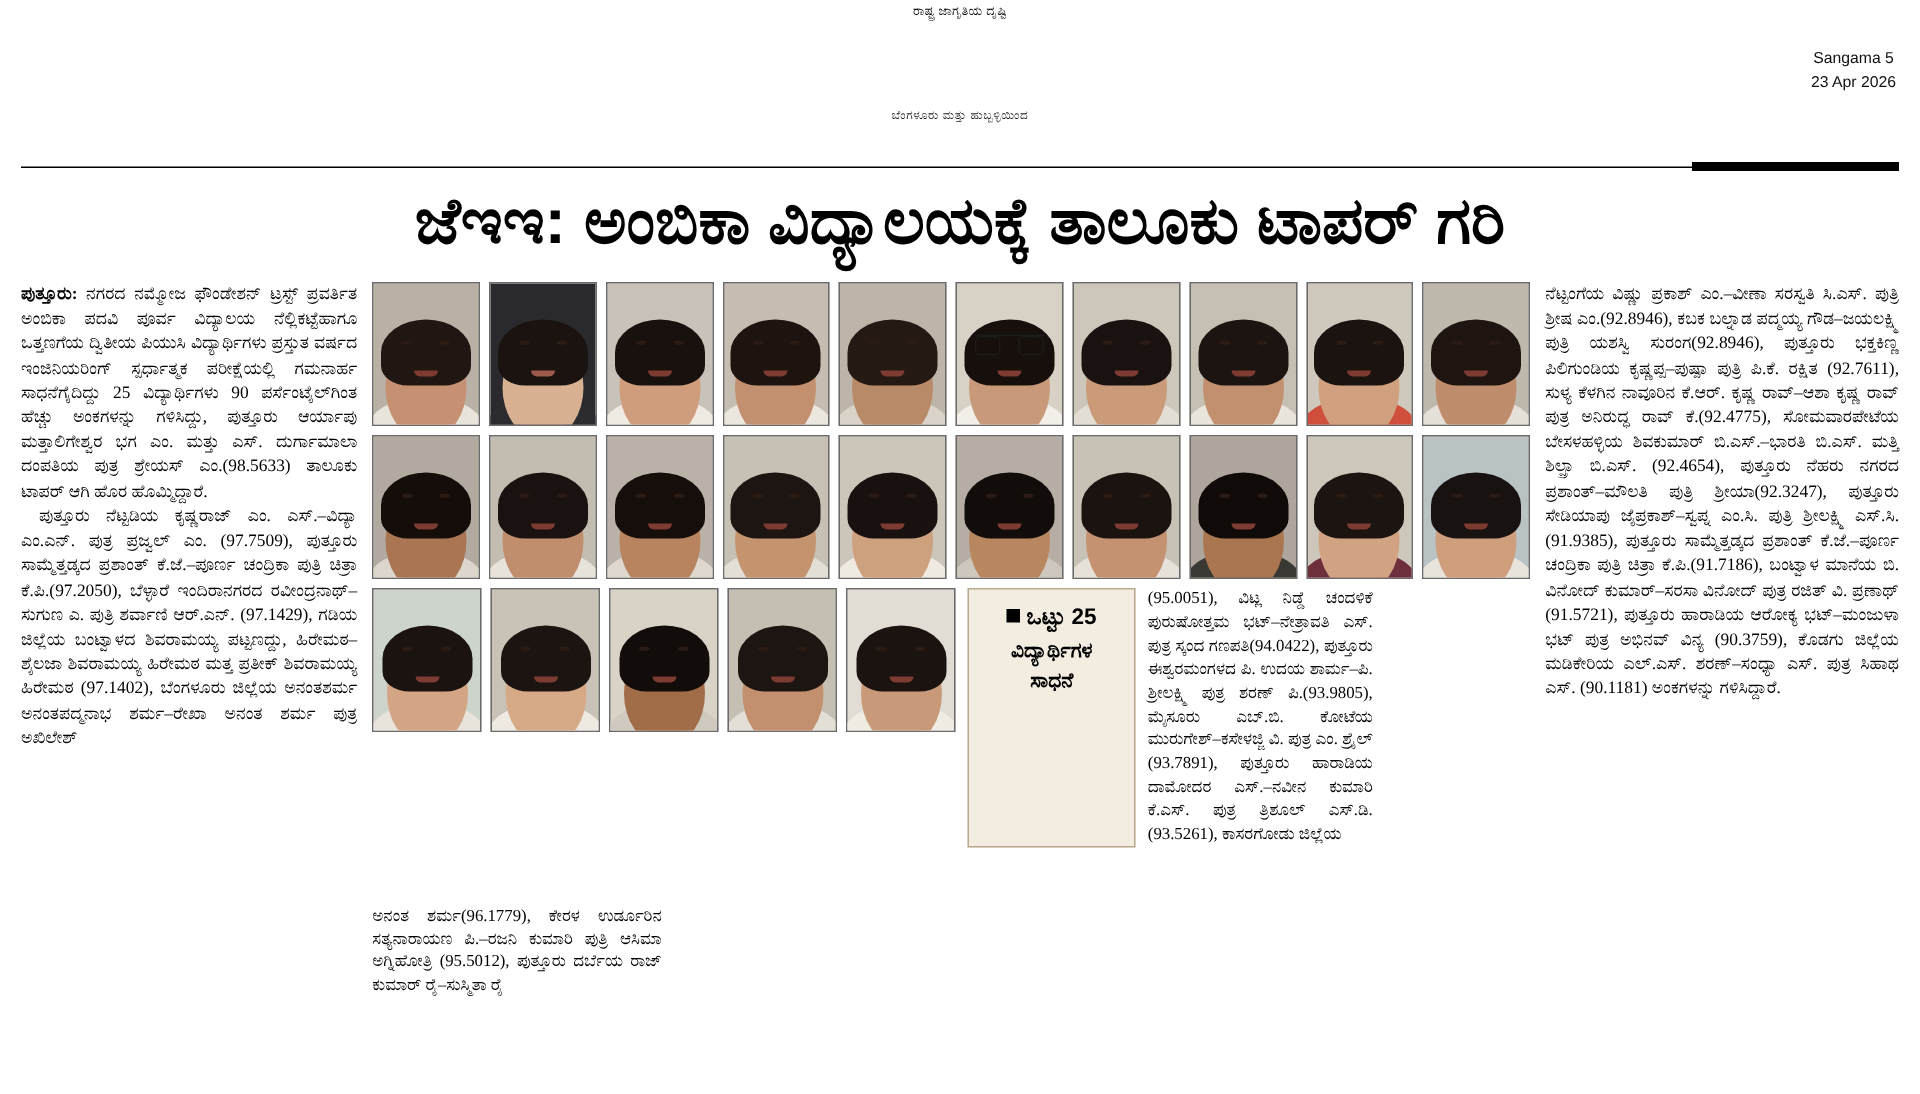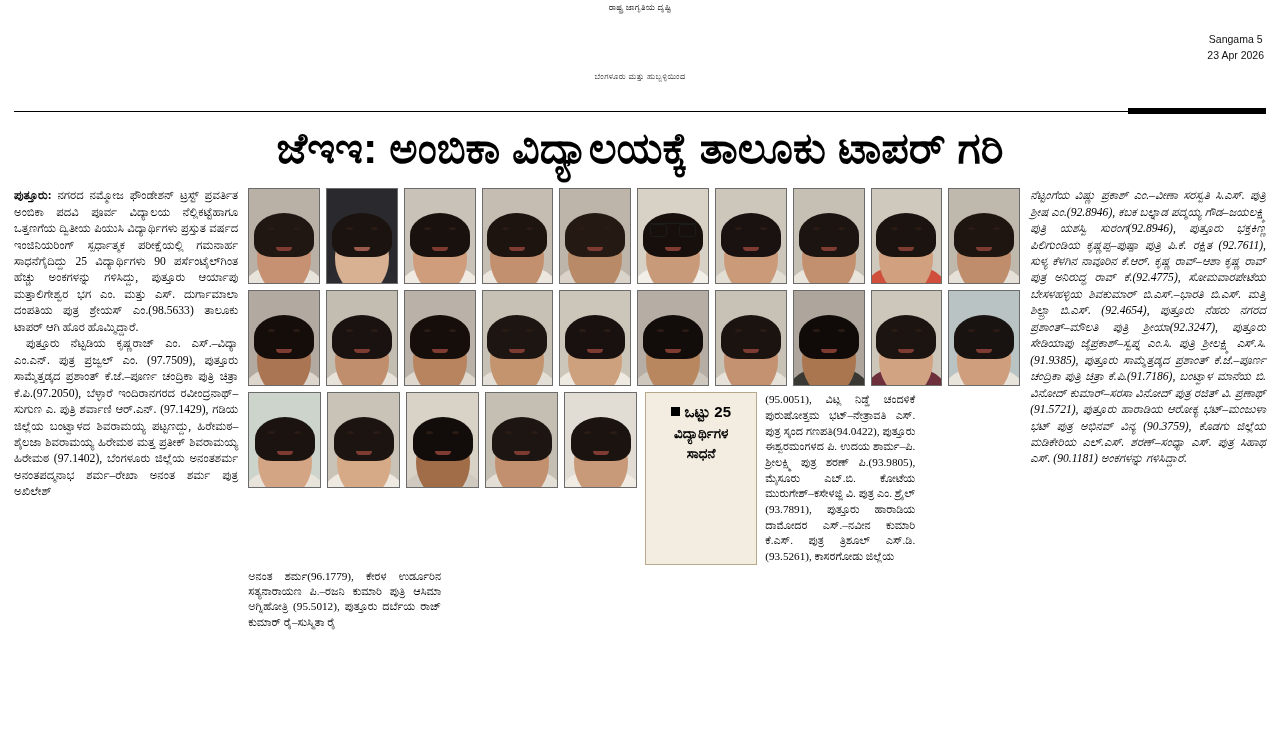--- a/index.html
+++ b/index.html
@@ -134,21 +134,21 @@
 
   
   .content {
     display: flex;
     margin-top: 16px;
     gap: 10px;
     align-items: flex-start;
   }
   .col-left  { width: 232px; }
   .col-mid   { width: 772px; }
-  .col-right { width: 244px; font-style: italic; }
+  .col-right { width: 244px; }
 
   .body-text {
     font-family: "Liberation Serif", serif;
     font-size: 11.6px;
     line-height: 1.42;
     text-align: justify;
     color: #000;
     hyphens: auto;
   }
   .body-text p { margin: 0; text-indent: 12px; }
@@ -244,20 +244,21 @@
   .photo-caption-row {
     display: flex;
     gap: 6px;
     margin-top: 4px;
   }
   .caption-block {
     font-family: "Liberation Serif", serif;
     font-size: 11.2px;
     line-height: 1.38;
     text-align: justify;
+    margin-top: 35px;
   }
 
   
   .mid-bottom {
     display: flex;
     gap: 8px;
     margin-top: 6px;
   }
   .mid-bottom-photos { display: flex; gap: 6px; }
   .mid-bottom-texts { display: flex; gap: 8px; flex: 1; }

